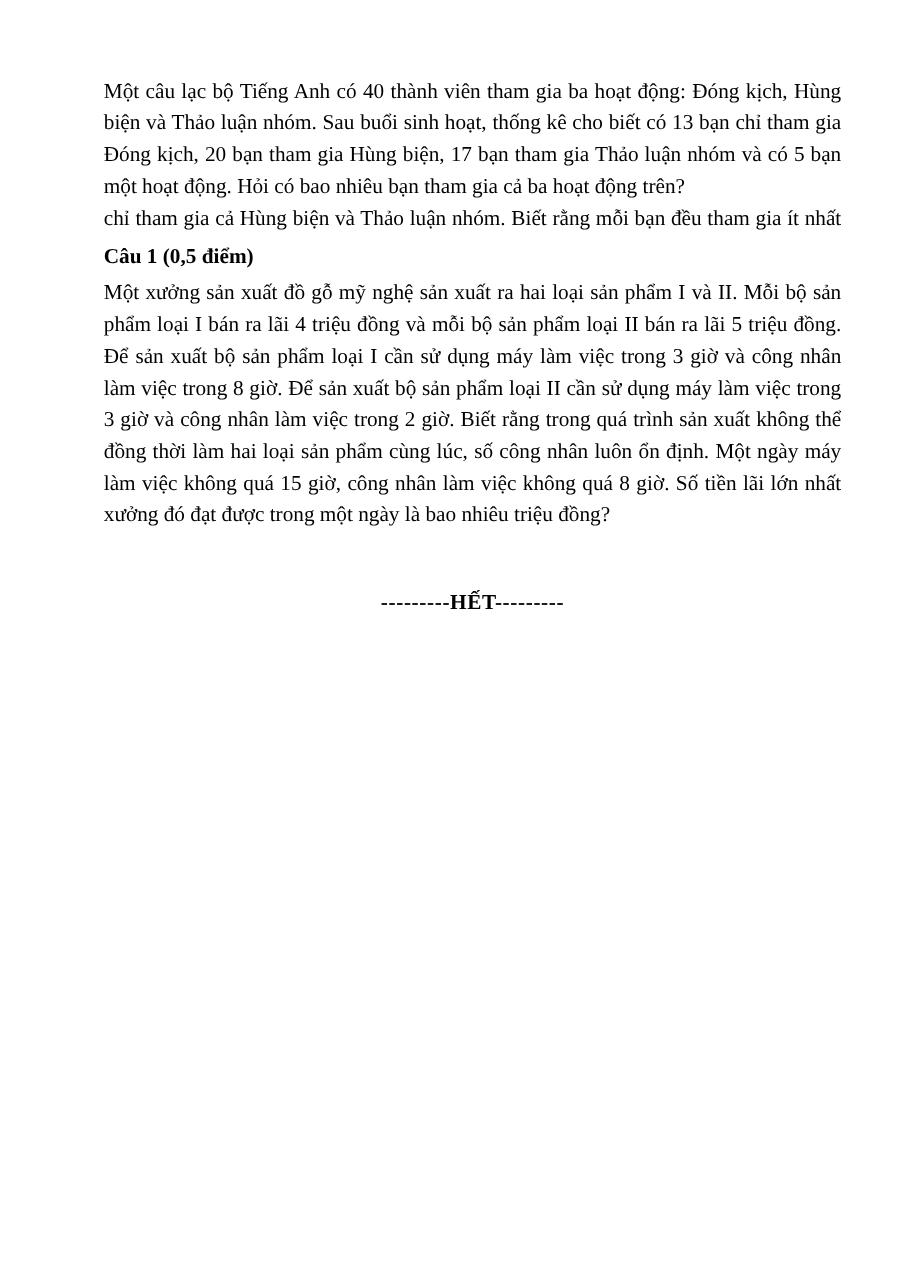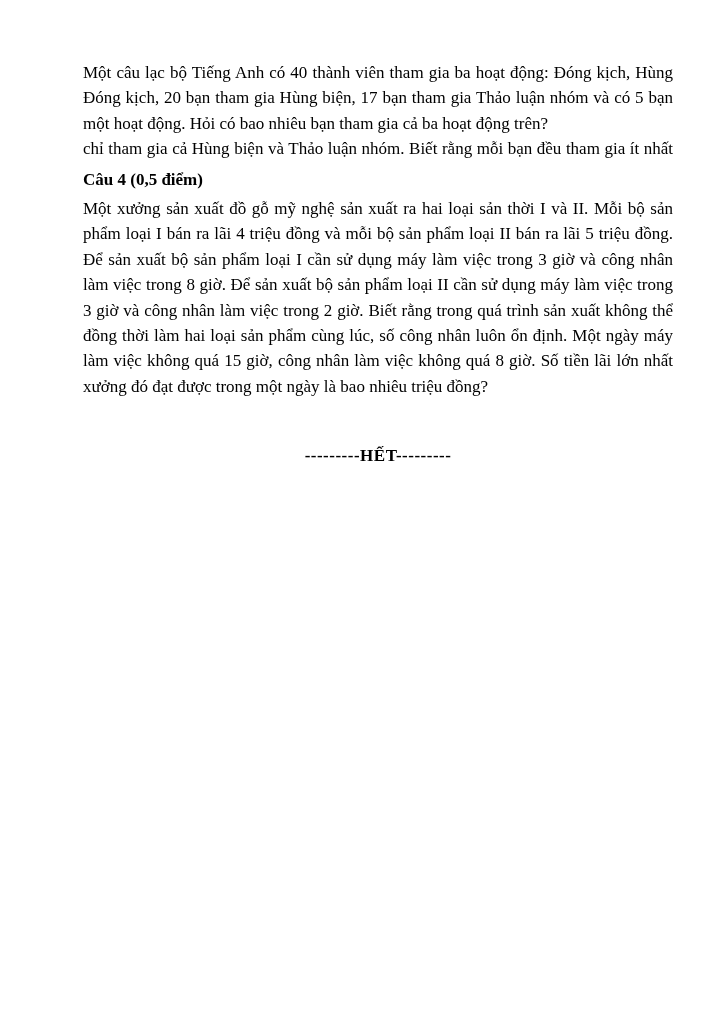--- a/index.html
+++ b/index.html
@@ -60,29 +60,30 @@
   }
 </style>
 </head>
 <body>
 
 <div class="page">
   <div class="content">
 
     <p class="para">
       <span class="line" style="display:block">Một câu lạc bộ Tiếng Anh có 40 thành viên tham gia ba hoạt động: Đóng kịch, Hùng</span>
+      <span class="line" style="display:block">biện và Thảo luận nhóm. Sau buổi sinh hoạt, thống kê cho biết có 13 bạn chỉ tham gia</span>
       <span class="line" style="display:block">Đóng kịch, 20 bạn tham gia Hùng biện, 17 bạn tham gia Thảo luận nhóm và có 5 bạn</span>
       <span class="line last" style="display:block">một hoạt động. Hỏi có bao nhiêu bạn tham gia cả ba hoạt động trên?</span>
       <span class="line" style="display:block">chỉ tham gia cả Hùng biện và Thảo luận nhóm. Biết rằng mỗi bạn đều tham gia ít nhất</span>
     </p>
 
-    <div class="heading">Câu 4 (0,5 điểm)</div>
+    <div class="heading">Câu 1 (0,5 điểm)</div>
 
     <p class="para">
-      <span class="line" style="display:block">Một xưởng sản xuất đồ gỗ mỹ nghệ sản xuất ra hai loại sản thời I và II. Mỗi bộ sản</span>
+      <span class="line" style="display:block">Một xưởng sản xuất đồ gỗ mỹ nghệ sản xuất ra hai loại sản phẩm I và II. Mỗi bộ sản</span>
       <span class="line" style="display:block">phẩm loại I bán ra lãi 4 triệu đồng và mỗi bộ sản phẩm loại II bán ra lãi 5 triệu đồng.</span>
       <span class="line" style="display:block">Để sản xuất bộ sản phẩm loại I cần sử dụng máy làm việc trong 3 giờ và công nhân</span>
       <span class="line" style="display:block">làm việc trong 8 giờ. Để sản xuất bộ sản phẩm loại II cần sử dụng máy làm việc trong</span>
       <span class="line" style="display:block">3 giờ và công nhân làm việc trong 2 giờ. Biết rằng trong quá trình sản xuất không thể</span>
       <span class="line" style="display:block">đồng thời làm hai loại sản phẩm cùng lúc, số công nhân luôn ổn định. Một ngày máy</span>
       <span class="line" style="display:block">làm việc không quá 15 giờ, công nhân làm việc không quá 8 giờ. Số tiền lãi lớn nhất</span>
       <span class="line last" style="display:block">xưởng đó đạt được trong một ngày là bao nhiêu triệu đồng?</span>
     </p>
 
     <div class="end-line">---------HẾT---------</div>

